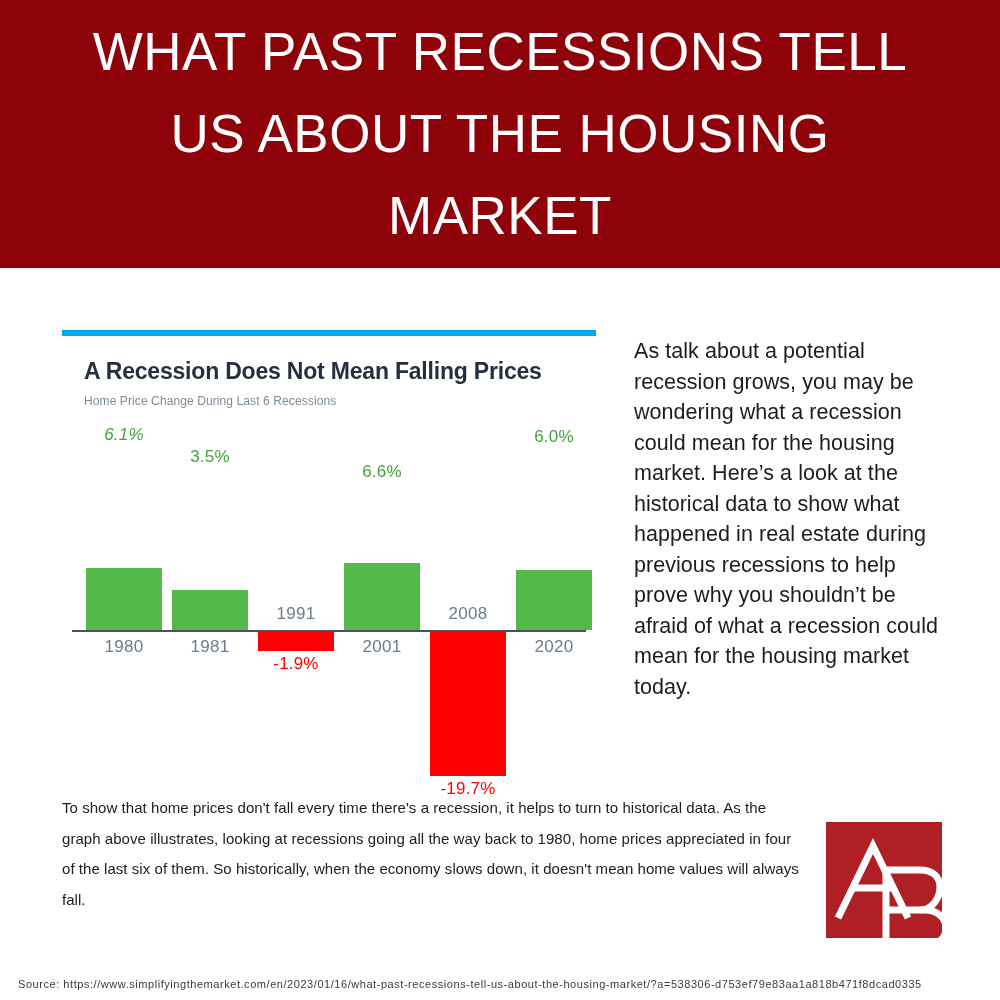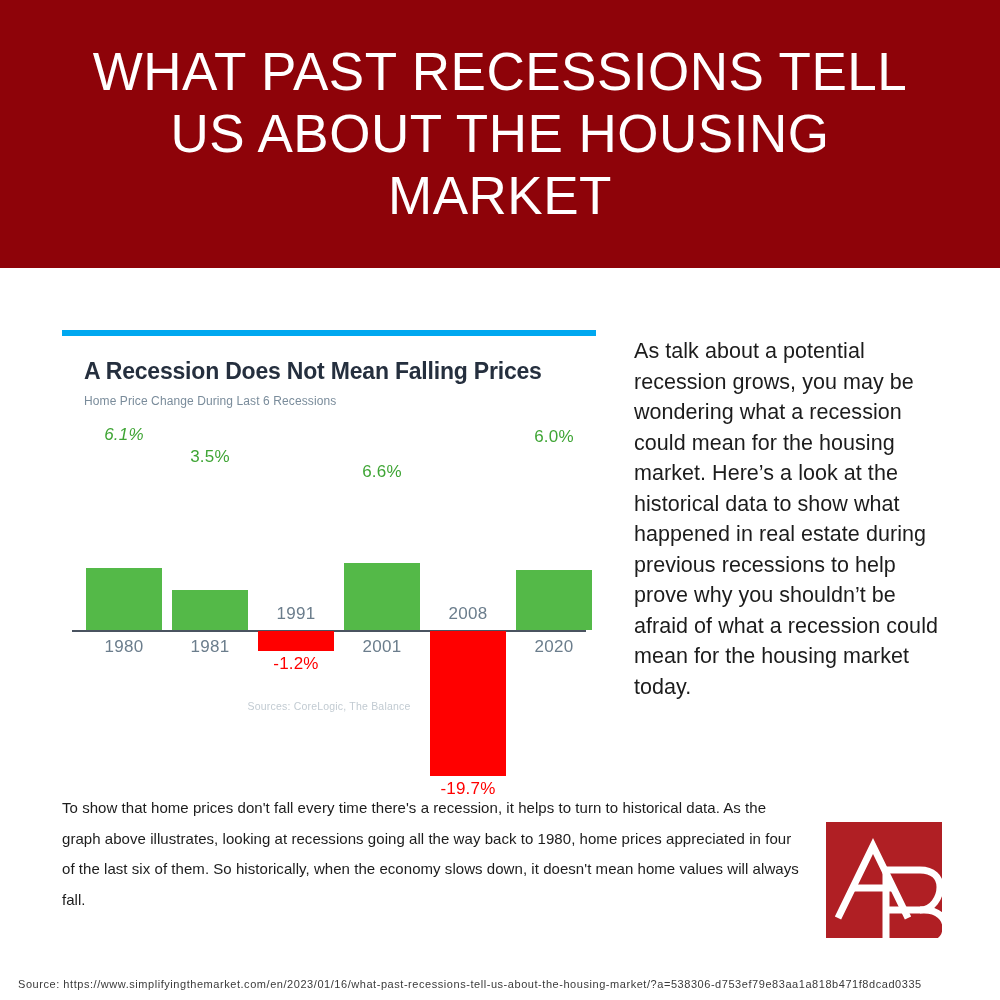--- a/index.html
+++ b/index.html
@@ -14,21 +14,21 @@
   
   .banner {
     position:absolute; left:0; top:0; width:1000px; height:268px;
     background:#8E0309;
     display:flex; align-items:center; justify-content:center;
     text-align:center;
   }
   .banner-title {
     color:#ffffff;
     font-size:53px;
-    line-height:62px;
+    line-height:82px;
     font-weight:400;
     letter-spacing:0.5px;
     padding:0 40px;
     max-width:940px;
   }
 
   
   .chart-card {
     position:absolute; left:62px; top:330px; width:534px; height:410px;
     background:#ffffff;
@@ -128,42 +128,41 @@
 
     <div class="bar-slot" style="left:110px;">
       <div class="val-label pos" style="top:25px;">3.5%</div>
       <div class="bar pos" style="height:40px;"></div>
       <div class="year-label" style="top:215px;">1981</div>
     </div>
 
     <div class="bar-slot" style="left:196px;">
       <div class="year-label" style="top:182px;">1991</div>
       <div class="bar neg" style="height:20px;"></div>
-      <div class="val-label neg" style="top:232px;">-1.2%</div>
+      <div class="val-label neg" style="top:232px;">-1.9%</div>
     </div>
 
     <div class="bar-slot" style="left:282px;">
       <div class="val-label pos" style="top:0px;margin-top:40px;">6.6%</div>
       <div class="bar pos" style="height:67px;"></div>
       <div class="year-label" style="top:215px;">2001</div>
     </div>
 
     <div class="bar-slot" style="left:368px;">
       <div class="year-label" style="top:182px;">2008</div>
       <div class="bar neg" style="height:145px;"></div>
       <div class="val-label neg" style="top:357px;">-19.7%</div>
     </div>
 
     <div class="bar-slot" style="left:454px;">
       <div class="val-label pos" style="top:5px;">6.0%</div>
       <div class="bar pos" style="height:60px;"></div>
       <div class="year-label" style="top:215px;">2020</div>
     </div>
 
-    <div class="chart-source">Sources: CoreLogic, The Balance</div>
   </div>
 </div>
 
 <div class="side-text">As talk about a potential recession grows, you may be wondering what a recession could mean for the housing market. Here’s a look at the historical data to show what happened in real estate during previous recessions to help prove why you shouldn’t be afraid of what a recession could mean for the housing market today.</div>
 
 <div class="bottom-text">To show that home prices don't fall every time there's a recession, it helps to turn to historical data. As the graph above illustrates, looking at recessions going all the way back to 1980, home prices appreciated in four of the last six of them. So historically, when the economy slows down, it doesn't mean home values will always fall.</div>
 
 <div class="logo">
   <svg width="134" height="134" viewBox="0 0 134 134">
     <rect x="6" y="4" width="116" height="116" fill="#B01F24"></rect>

